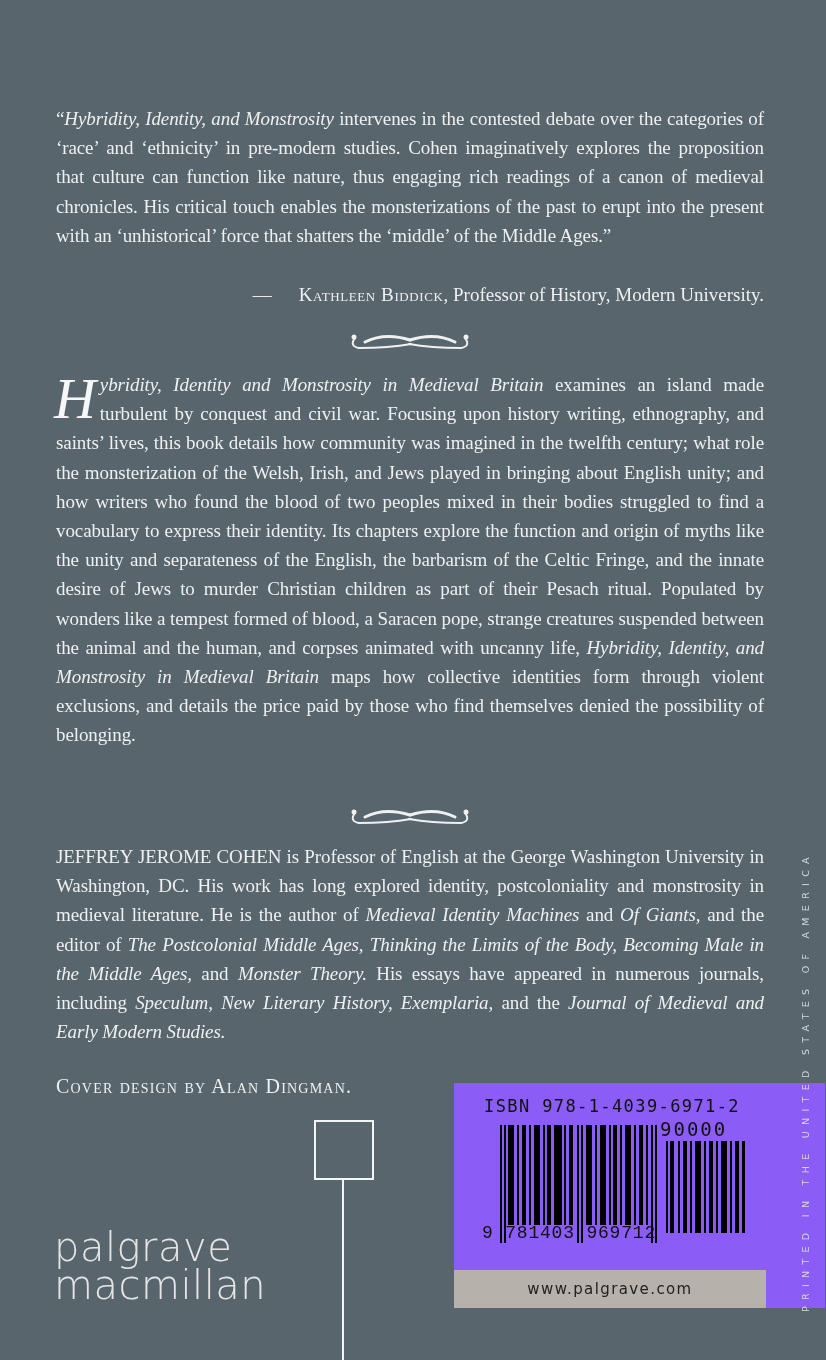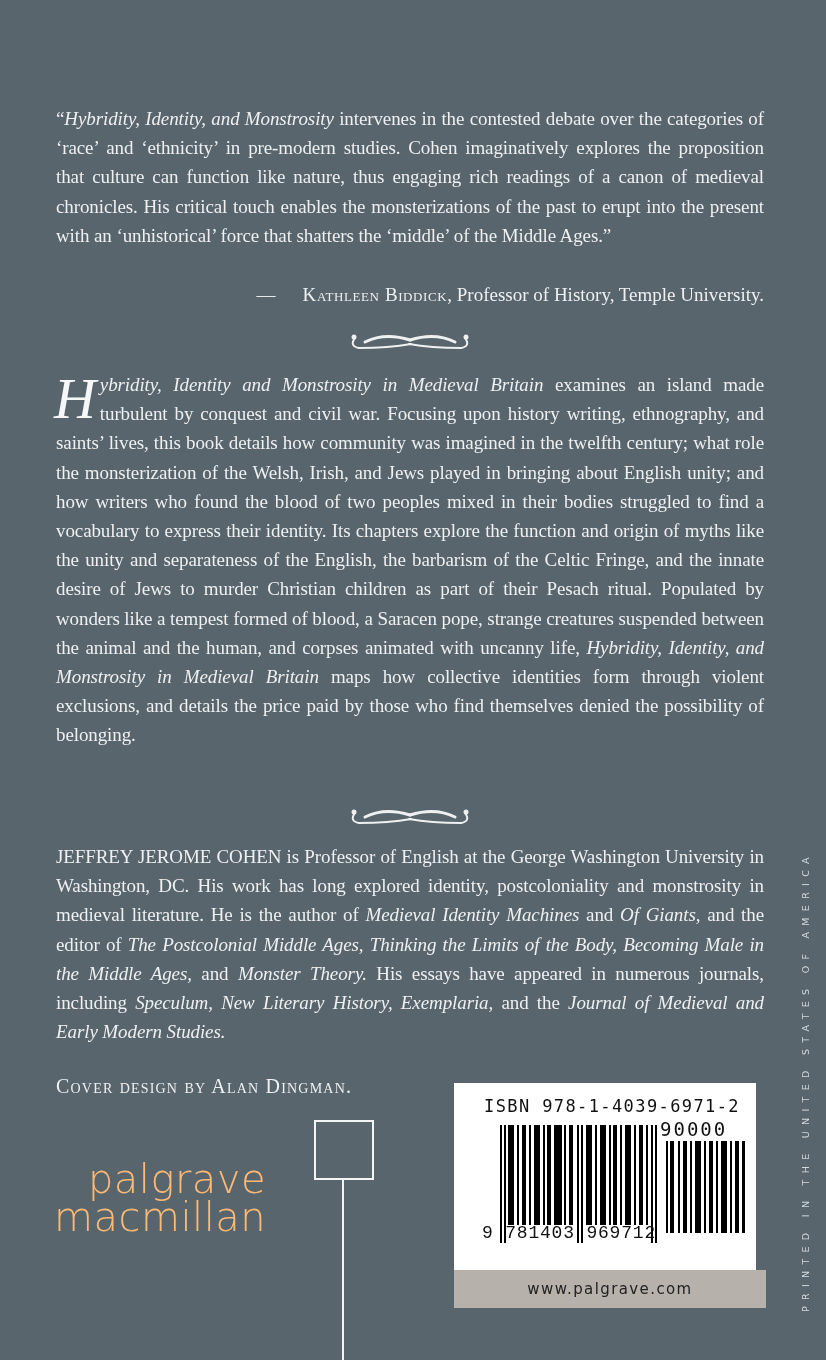--- a/index.html
+++ b/index.html
@@ -38,30 +38,29 @@
     }
     .square {
       position: absolute; left: 314px; top: 1120px;
       width: 56px; height: 56px; border: 2px solid #f2f4f5;
     }
     .pole {
       position: absolute; left: 342px; top: 1178px;
       width: 2px; height: 182px; background: #f2f4f5;
     }
     .logo {
-      position: absolute; left: 54px; top: 1160px;
+      position: absolute; left: 54px; top: 1228px;
       font-family: "DejaVu Sans", "Liberation Sans", sans-serif;
-      font-weight: 200; color: #fdba74; font-size: 40px; line-height: 38px;
+      font-weight: 200; color: #e5e5e5; font-size: 40px; line-height: 38px;
       letter-spacing: 0.5px;
-      text-align: right;
     }
     .logo span { display: block; }
     .isbn-box {
       position: absolute; left: 454px; top: 1083px;
-      width: 302px; height: 225px; background: #ffffff;
+      width: 371px; height: 225px; background: #8b5cf6;
     }
     .isbn-text {
       position: absolute; left: 30px; top: 13px;
       font-family: "DejaVu Sans Mono", "Liberation Mono", monospace;
       font-size: 17px; color: #111; letter-spacing: 1.4px; white-space: nowrap;
     }
     .addon-text {
       position: absolute; left: 206px; top: 35px;
       font-family: "DejaVu Sans Mono", "Liberation Mono", monospace;
       font-size: 19px; color: #111; letter-spacing: 2px;
@@ -87,21 +86,21 @@
       font-size: 9.5px; letter-spacing: 6.3px; color: #d5dadc; white-space: nowrap;
     }
   </style>
 </head>
 <body>
 
 <div class="para" id="blurb">
   <span>“</span><i>Hybridity, Identity, and Monstrosity</i><span> intervenes in the contested debate over the categories of ‘race’ and ‘ethnicity’ in pre-modern studies. Cohen imaginatively explores the proposition that culture can function like nature, thus engaging rich readings of a canon of medieval chronicles. His critical touch enables the monsterizations of the past to erupt into the present with an ‘unhistorical’ force that shatters the ‘middle’ of the Middle Ages.”</span>
 </div>
 <div class="attrib">
-  <span>—</span><span class="sc">Kathleen Biddick</span><span>, Professor of History, Temple University.</span>
+  <span>—</span><span class="sc">Kathleen Biddick</span><span>, Professor of History, Modern University.</span>
 </div>
 
 <svg class="ornament" id="orn1" viewBox="0 0 130 24">
   <g fill="none" stroke="#eef0f1" stroke-width="2" stroke-linecap="round">
     <path d="M10 10 q-6 8 4 10 q30 0 52 -4"></path>
     <path d="M120 10 q6 8 -4 10 q-30 0 -52 -4"></path>
     <path d="M20 14 q20 -10 45 -2" stroke-width="3"></path>
     <path d="M110 14 q-20 -10 -45 -2" stroke-width="3"></path>
   </g>
   <circle cx="9" cy="9" r="2.5" fill="#eef0f1"></circle>

